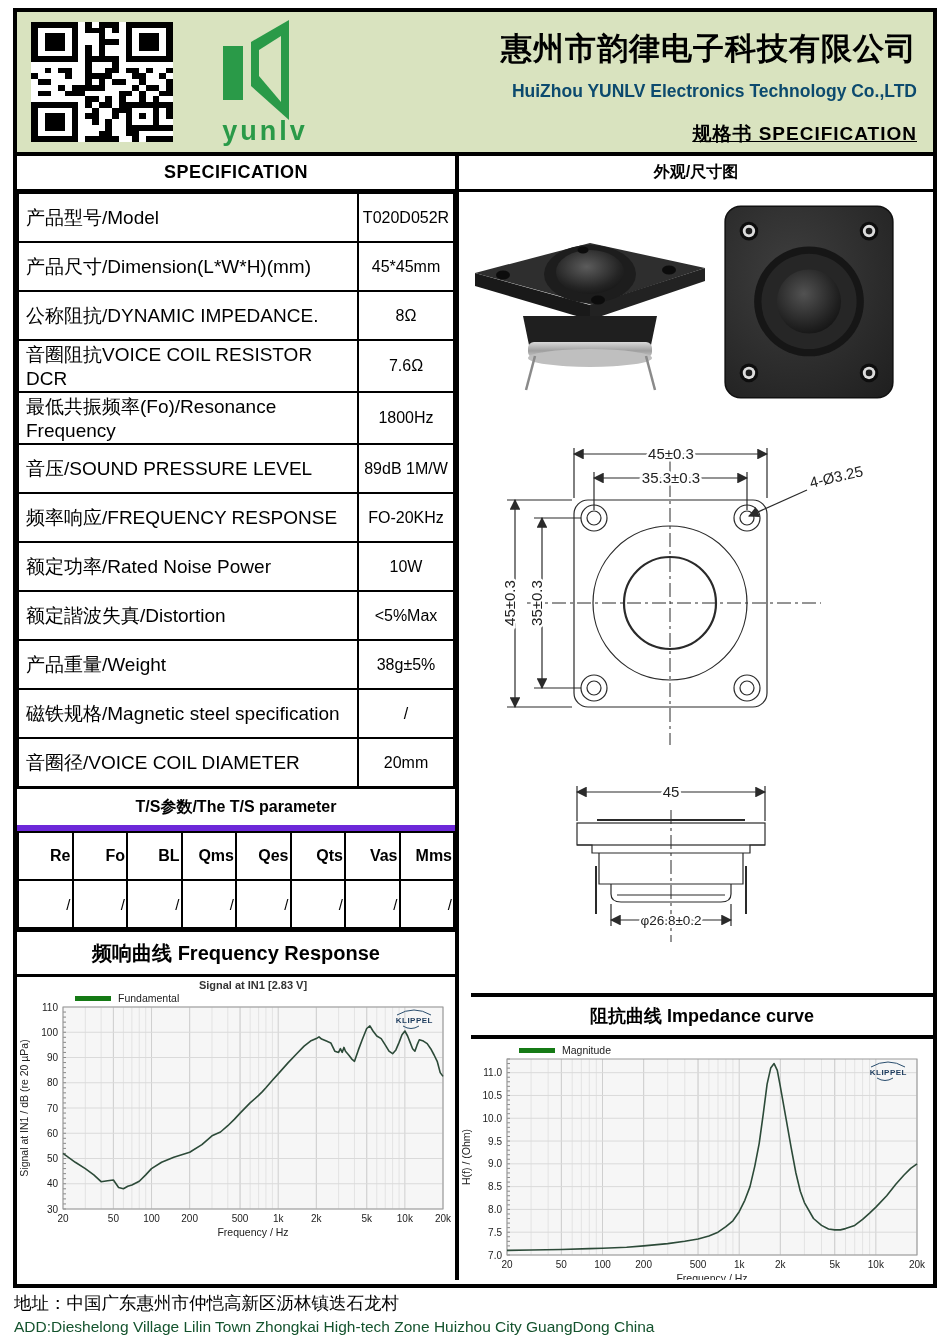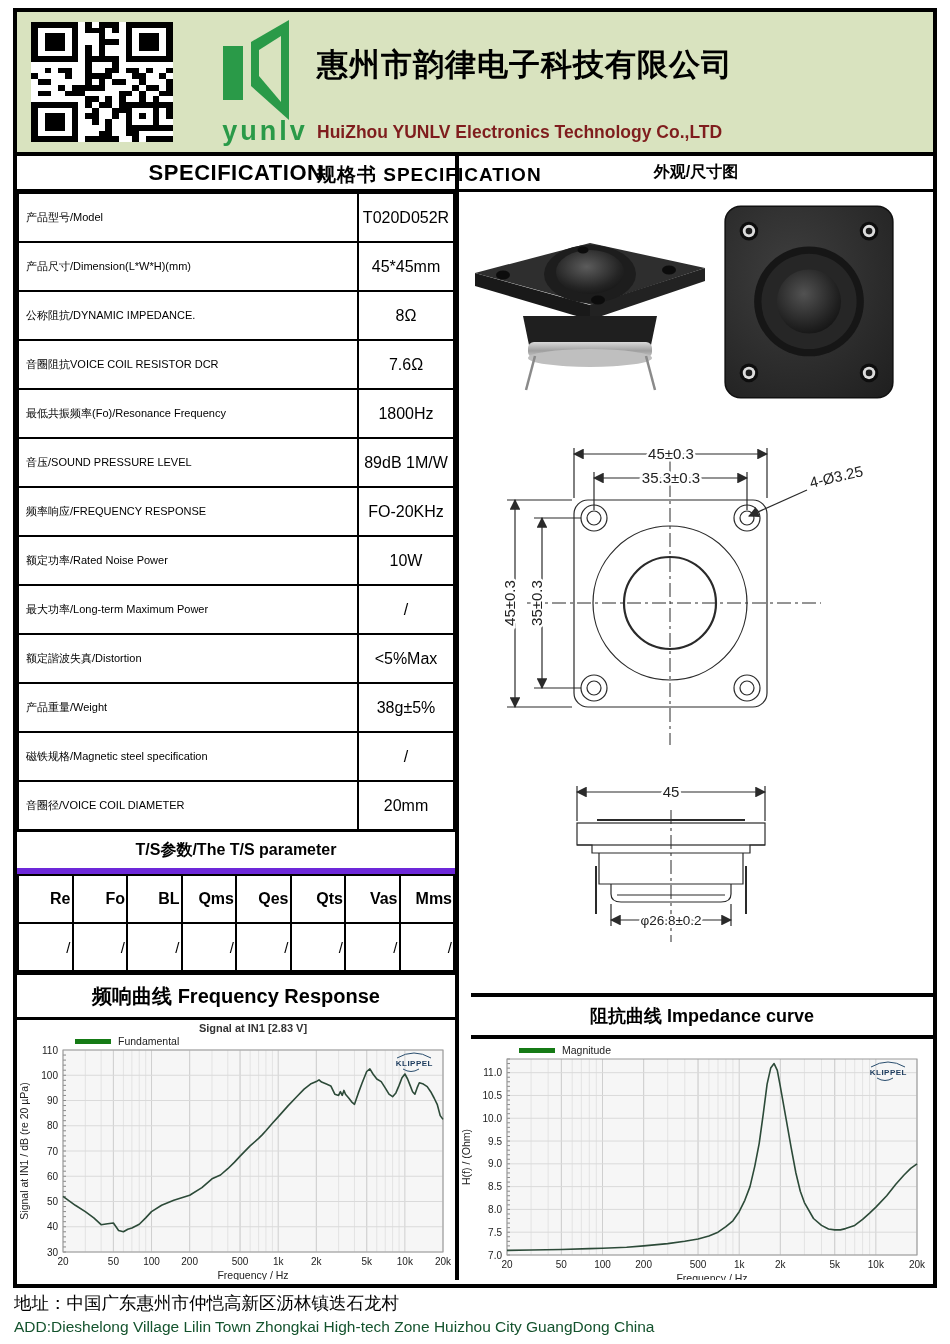--- a/index.html
+++ b/index.html
@@ -2,34 +2,34 @@
 <html><head>
 <meta charset="utf-8">
 <style>
   html,body{margin:0;padding:0;background:#9a9a9a;font-family:"Liberation Sans",sans-serif;}
   .page{position:relative;width:950px;height:1344px;background:#fff;margin:0 auto;overflow:hidden;}
   .doc{position:absolute;left:13px;top:8px;width:916px;height:1272px;border:4px solid #000;background:#fff;}
   
   .hdr{position:relative;height:140px;background:#d9e3bf;border-bottom:4px solid #000;}
   .qr{position:absolute;left:14px;top:10px;}
   .logo{position:absolute;left:188px;top:6px;}
-  .hdr-text{position:absolute;left:300px;top:16px;width:600px;text-align:left;}
+  .hdr-text{position:absolute;left:300px;top:0;width:600px;text-align:right;}
   .company-cn{font-family:"Liberation Serif",serif;font-size:31px;font-weight:600;color:#000;margin-top:16px;letter-spacing:1px;}
-  .company-en{font-size:17.5px;font-weight:bold;color:#7f1d1d;margin-top:36px;}
-  .doc-title{font-size:19px;font-weight:bold;color:#000;margin-top:19px;letter-spacing:1px;}
+  .company-en{font-size:17.5px;font-weight:bold;color:#0c4a6e;margin-top:11px;}
+  .doc-title{font-size:19px;font-weight:bold;color:#000;margin-top:19px;letter-spacing:1px;text-decoration:underline;}
   
   .cols{display:flex;height:1124px;}
   .col-l{width:440px;border-right:4px solid #000;display:flex;flex-direction:column;}
   .col-r{width:512px;display:flex;flex-direction:column;}
   .sec-head{display:flex;align-items:center;justify-content:center;font-weight:bold;color:#000;}
-  .spec-head{height:33px;border-bottom:3px solid #000;font-size:22px;letter-spacing:.5px;}
+  .spec-head{height:33px;border-bottom:3px solid #000;font-size:18px;letter-spacing:.5px;}
   .app-head{height:33px;border-bottom:3px solid #000;font-size:16px;}
   table{border-collapse:collapse;table-layout:fixed;width:100%;}
   .spec-table td{border:2px solid #000;height:45px;vertical-align:middle;}
-  .spec-table td.lab{width:330px;padding-left:7px;font-size:11px;}
+  .spec-table td.lab{width:330px;padding-left:7px;font-size:19px;}
   .spec-table td.val{text-align:center;font-size:16px;margin-left:36px;}
   .ts-head{height:36px;border-top:1px solid #000;border-bottom:6px solid #6d28d9;font-size:16px;}
   .ts-table td{border:2px solid #000;height:44px;text-align:right;vertical-align:middle;}
   .ts-table .th{font-weight:bold;font-size:16px;}
   .ts-table .tv{font-size:15px;}
   .fr-head{height:42px;border-top:3px solid #000;border-bottom:3px solid #000;font-size:20px;}
   .imp-head{height:38px;border-top:4px solid #000;border-bottom:4px solid #000;font-size:18px;margin-left:12px;}
   .chart-box{flex:1;background:#fff;overflow:hidden;}
   .photos{position:relative;height:248px;}
   .dim-wrap{position:relative;}
@@ -232,24 +232,20 @@
               </tr>
             <tr>
                 <td class="lab">频率响应/FREQUENCY RESPONSE</td>
                 <td class="val">FO-20KHz</td>
               </tr>
             <tr>
                 <td class="lab">额定功率/Rated Noise Power</td>
                 <td class="val">10W</td>
               </tr>
             <tr>
-                <td class="lab">最大功率/Long-term Maximum Power</td>
-                <td class="val">/</td>
-              </tr>
-            <tr>
                 <td class="lab">额定諧波失真/Distortion</td>
                 <td class="val">&lt;5%Max</td>
               </tr>
             <tr>
                 <td class="lab">产品重量/Weight</td>
                 <td class="val">38g±5%</td>
               </tr>
             <tr>
                 <td class="lab">磁铁规格/Magnetic steel specification</td>
                 <td class="val">/</td>

